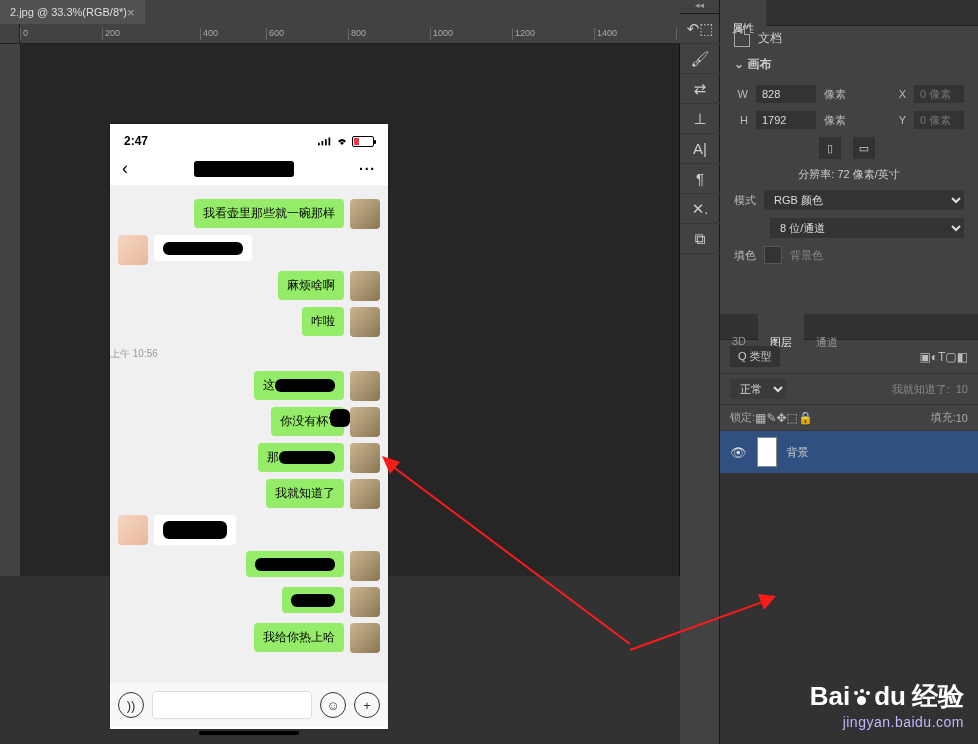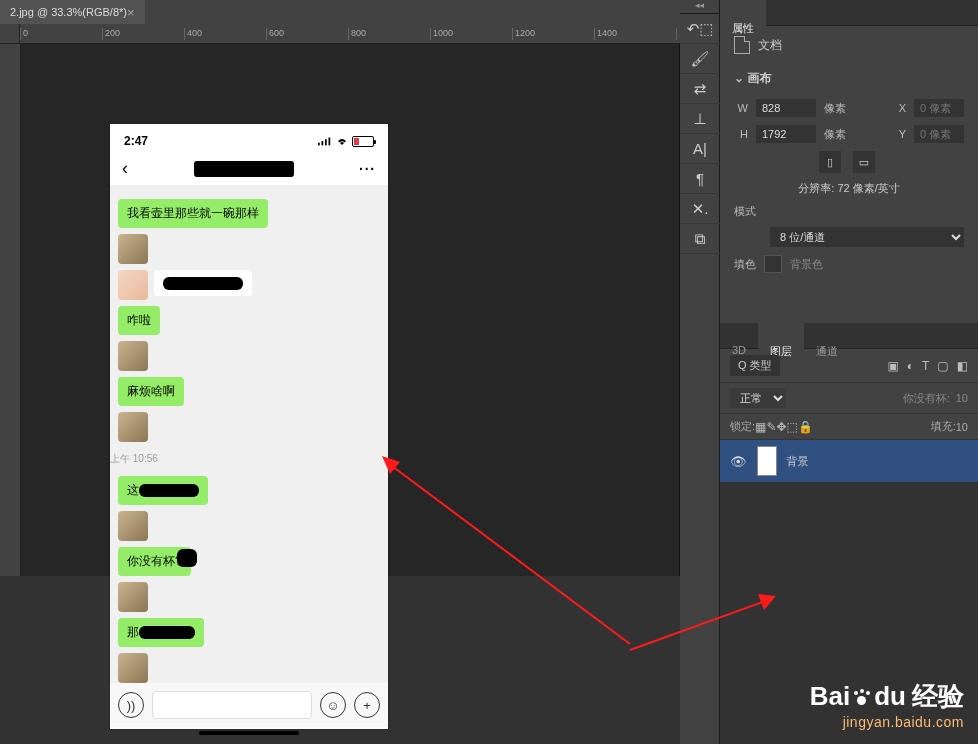--- a/index.html
+++ b/index.html
@@ -31,21 +31,21 @@
 .battery::after { content:""; position:absolute; right:-3px; top:3px; width:2px; height:4px; background:#000; border-radius:0 1px 1px 0; }
 .battery-fill { position:absolute; left:1px; top:1px; bottom:1px; width:5px; background:#e63946; }
 
 .chat-header { display: flex; justify-content: space-between; align-items: center; padding: 6px 12px; color:#000; }
 .back-ico { font-size: 18px; color:#000; }
 .title-blk { width: 100px; height: 16px; background: #000; border-radius: 3px; }
 .dots { font-weight: 700; letter-spacing: 1px; font-size:14px; }
 
 .chat-body { background: #f0f0f0; height: 498px; padding: 8px 0; font-size: 12px; overflow: hidden; }
 .msg-row { display: flex; margin: 6px 8px; align-items: flex-start; gap: 6px; }
-.msg-row.out { justify-content: flex-end; flex-direction: column; }
+.msg-row.out { justify-content: flex-end; }
 .bubble { padding: 6px 9px; border-radius: 4px; max-width: 170px; position: relative; color:#000; word-break: break-all; }
 .bubble.green { background: #95ec69; }
 .bubble.white { background: #fff; }
 .avatar { width: 30px; height: 30px; border-radius: 4px; background: linear-gradient(135deg,#c9b58f,#8a7654); flex-shrink: 0; }
 .avatar.left { background: linear-gradient(135deg,#f5d7c4,#e8b89a); }
 .redact { display:inline-block; background:#000; height:13px; border-radius:6px; vertical-align:middle; }
 .timestamp { text-align: left; font-size: 10px; color: #999; margin: 10px 0; }
 
 .input-bar { display: flex; align-items: center; padding: 8px; gap: 8px; background:#f8f8f8; }
 .circ-btn { width: 26px; height: 26px; border: 1.5px solid #333; border-radius: 50%; display: flex; align-items: center; justify-content: center; font-size: 13px; color:#333; }
@@ -59,68 +59,68 @@
 .dock { position: absolute; left: 680px; top: 0; width: 40px; height: 744px; background: #424242; border-right: 1px solid #1a1a1a; }
 .dock-collapse { height: 14px; text-align: center; color: #999; font-size: 9px; border-bottom: 1px solid #1a1a1a; }
 .dock-ico { width: 40px; height: 30px; display: flex; align-items: center; justify-content: center; color: #ccc; font-size: 15px; border-bottom: 1px solid #383838; }
 
 
 .right { position: absolute; left: 720px; top: 0; width: 258px; background: #424242; }
 .panel-tabs { display: flex; background: #323232; height: 26px; font-size: 11px; border-bottom: 1px solid #222; }
 .ptab { padding: 21px 12px; color: #999; }
 .ptab.active { background: #424242; color: #eee; }
 
-.doc-row { display: flex; align-items: center; gap: 8px; padding: 10px 14px; font-size: 12px; }
+.doc-row { display: flex; align-items: center; gap: 8px; padding: 3px 14px; font-size: 12px; }
 .doc-ico { width: 16px; height: 18px; border: 1px solid #aaa; position: relative; }
 .doc-ico::after { content:""; position:absolute; right:-1px; top:-1px; width:5px; height:5px; background:#424242; border-left:1px solid #aaa; border-bottom:1px solid #aaa; }
 
 .sect-hdr { padding: 6px 14px; font-size: 12px; font-weight: 600; }
 .sect-hdr::before { content:"⌄ "; color:#bbb; }
 .prop-grid { padding: 6px 14px; font-size: 11px; }
 .prop-row { display: flex; align-items: center; gap: 8px; margin-bottom: 8px; }
 .prop-label { color: #bbb; width: 14px; text-align: right; }
 .prop-input { background: #333; border: none; color: #ddd; padding: 3px 6px; width: 60px; font-size: 11px; }
 .prop-input.dim { color: #666; }
 .prop-select { background: #333; border: none; color: #ddd; padding: 3px 6px; font-size: 11px; flex:1; }
 .orient-btn { width: 22px; height: 22px; background: #333; display: inline-flex; align-items:center; justify-content:center; color:#ccc; margin-right:4px; font-size:11px; }
 .swatch { width:18px; height:18px; background:#333; border:1px solid #555; }
 
 .layers-panel { margin-top: 36px; }
-.layer-tools { display: flex; align-items: center; padding: 6px 10px; gap: 8px; font-size: 11px; border-bottom: 1px solid #333; }
+.layer-tools { display: flex; align-items: center; padding: 6px 10px; font-size: 11px; border-bottom: 1px solid #333; }
 .q-type { background:#333; padding: 3px 8px; border-radius: 2px; }
 .tool-ico { color: #bbb; font-size: 12px; }
 .layer-opts { display: flex; align-items: center; padding: 5px 10px; gap: 6px; font-size: 11px; border-bottom: 1px solid #333; color:#888; }
 .layer-opts .prop-select { background:#3a3a3a; width:56px; flex:none; }
 .lock-row { display: flex; align-items: center; padding: 5px 10px; gap: 0; font-size: 11px; border-bottom: 1px solid #333; color:#aaa; }
 .layer-item { display: flex; align-items: center; background: #2f5081; padding: 6px 10px; gap: 10px; font-size: 11px; }
 .eye { color: #ddd; font-size: 13px; }
 .thumb { width: 20px; height: 30px; background: #fff; border: 1px solid #888; }
 
 .watermark { position: absolute; right: 14px; bottom: 14px; text-align: right; color: #fff; }
 .wm-main { font-size: 26px; font-weight: 700; display:flex; align-items:center; gap:2px; }
 .paw { display:inline-block; position:relative; width:20px; height:18px; }
 .paw i { position:absolute; background:#fff; border-radius:50%; }
-.wm-sub { font-size: 14px; color: #fdba74; letter-spacing: 0.5px; }
+.wm-sub { font-size: 14px; color: #c4b5fd; letter-spacing: 0.5px; }
 </style>
 </head>
 <body>
 
 <div class="tab-bar">
   <div class="tab">
     <span>2.jpg @ 33.3%(RGB/8*)</span>
     <span class="tab-close">×</span>
   </div>
 </div>
 
 <div class="ruler-area">
   <div class="ruler-corner"></div>
   <div class="ruler-h" id="rulerH">
       <span class="ruler-tick" style="left: 0px;">0</span>
       <span class="ruler-tick" style="left: 82px;">200</span>
-      <span class="ruler-tick" style="left: 164px;">400</span>
+      <span class="ruler-tick" style="left: 180px;">400</span>
       <span class="ruler-tick" style="left: 246px;">600</span>
       <span class="ruler-tick" style="left: 328px;">800</span>
       <span class="ruler-tick" style="left: 410px;">1000</span>
       <span class="ruler-tick" style="left: 492px;">1200</span>
       <span class="ruler-tick" style="left: 574px;">1400</span>
       <span class="ruler-tick" style="left: 656px;">1600</span>
     </div>
 </div>
 
 <div class="main-area">
@@ -152,38 +152,42 @@
       <div class="chat-body">
         <div class="msg-row out">
             <div class="bubble green">我看壶里那些就一碗那样</div>
             <div class="avatar"></div>
           </div>
         <div class="msg-row">
             <div class="avatar left"></div>
             <div class="bubble white"><span class="redact" style="width:80px"></span></div>
           </div>
         <div class="msg-row out">
+            <div class="bubble green">麻烦啥啊</div>
+            <div class="avatar"></div>
+          </div>
+        <div class="msg-row out">
             <div class="bubble green">咋啦</div>
             <div class="avatar"></div>
           </div>
-        <div class="msg-row out">
-            <div class="bubble green">麻烦啥啊</div>
-            <div class="avatar"></div>
-          </div>
         <div class="timestamp">上午 10:56</div>
         <div class="msg-row out">
             <div class="bubble green"><span>这</span><span class="redact" style="width:60px"></span></div>
             <div class="avatar"></div>
           </div>
         <div class="msg-row out">
             <div class="bubble green"><span>你没有杯?</span><span class="redact" style="width:20px;position:absolute;right:-6px;top:2px;height:18px"></span></div>
             <div class="avatar"></div>
           </div>
         <div class="msg-row out">
             <div class="bubble green"><span>那</span><span class="redact" style="width:56px"></span></div>
+            <div class="avatar"></div>
+          </div>
+        <div class="msg-row out">
+            <div class="bubble green">我就知道了</div>
             <div class="avatar"></div>
           </div>
         <div class="msg-row">
             <div class="avatar left"></div>
             <div class="bubble white"><span class="redact" style="width:64px;height:18px"></span></div>
           </div>
         <div class="msg-row out">
             <div class="bubble green"><span class="redact" style="width:80px"></span></div>
             <div class="avatar"></div>
           </div>
@@ -250,20 +254,21 @@
     </div>
     <div class="prop-row" style="justify-content:center">
       <span class="orient-btn">▯</span>
       <span class="orient-btn">▭</span>
     </div>
     <div class="prop-row" style="justify-content:center">
       <span>分辨率: 72 像素/英寸</span>
     </div>
     <div class="prop-row">
       <span style="color:#bbb">模式</span>
+      <select class="prop-select"><option>RGB 颜色</option></select>
     </div>
     <div class="prop-row">
       <span style="width:28px"></span>
       <select class="prop-select"><option>8 位/通道</option></select>
     </div>
     <div class="prop-row">
       <span style="color:#bbb">填色</span>
       <div class="swatch"></div>
       <span style="color:#888">背景色</span>
     </div>
@@ -280,21 +285,21 @@
       <span style="flex:1"></span>
       <span class="tool-ico">▣</span>
       <span class="tool-ico">◐</span>
       <span class="tool-ico">T</span>
       <span class="tool-ico">▢</span>
       <span class="tool-ico">◧</span>
     </div>
     <div class="layer-opts">
       <select class="prop-select"><option>正常</option></select>
       <span style="flex:1"></span>
-      <span>你没有杯:</span>
+      <span>我就知道了:</span>
       <span>10</span>
     </div>
     <div class="lock-row">
       <span>锁定:</span>
       <span class="tool-ico">▦</span>
       <span class="tool-ico">✎</span>
       <span class="tool-ico">✥</span>
       <span class="tool-ico">⬚</span>
       <span class="tool-ico">🔒</span>
       <span style="margin-left:auto">填充:</span>

